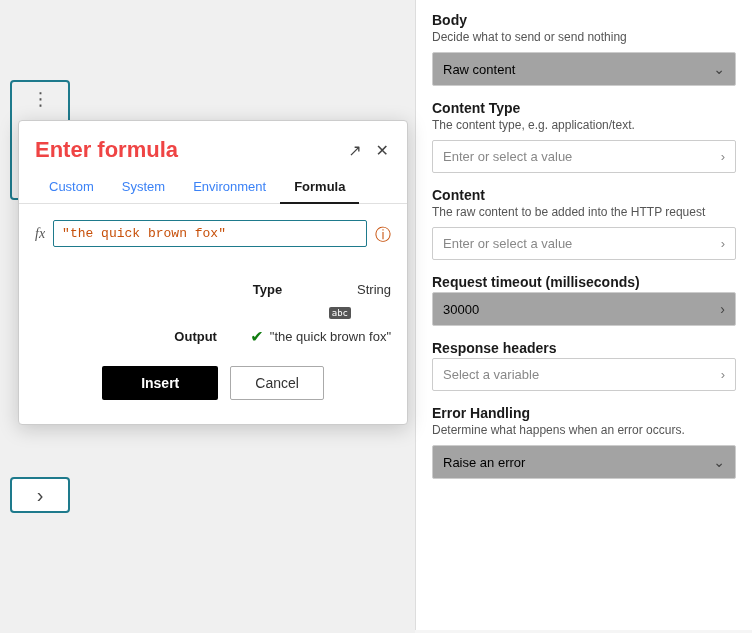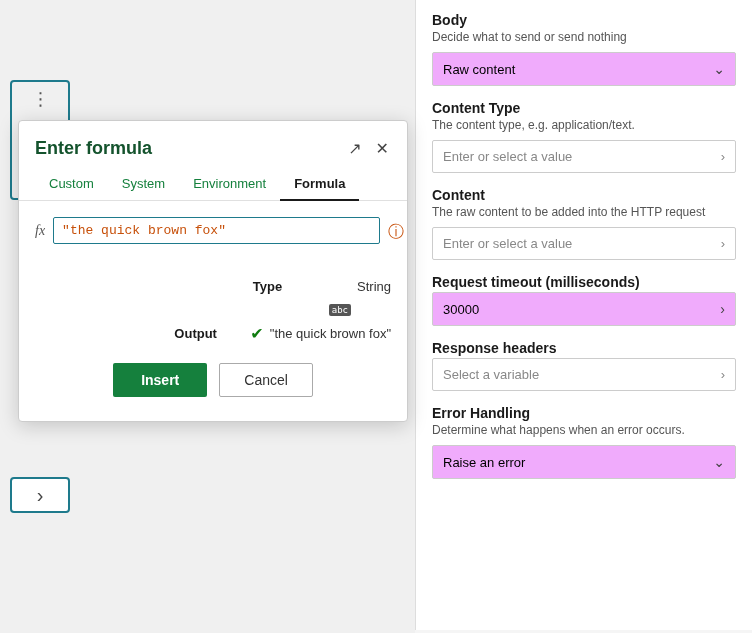--- a/index.html
+++ b/index.html
@@ -57,23 +57,23 @@
     }
 
     .modal-header {
       display: flex;
       align-items: center;
       justify-content: space-between;
       padding: 16px 16px 8px 16px;
     }
 
     .modal-title {
-      font-size: 18px;
+      font-size: 22px;
       font-weight: 600;
-      color: #14532d;
+      color: #ef4444;
     }
 
     .modal-header-icons {
       display: flex;
       gap: 10px;
       align-items: center;
     }
 
     .modal-icon-btn {
       background: none;
@@ -90,33 +90,33 @@
       display: flex;
       border-bottom: 1px solid #e0e0e0;
       padding: 0 16px;
       gap: 0;
     }
 
     .modal-tab {
       padding: 8px 14px;
       cursor: pointer;
       font-size: 13px;
-      color: #15803d;
+      color: #3b82f6;
       border-bottom: 2px solid transparent;
       margin-bottom: -1px;
     }
 
     .modal-tab.active {
       font-weight: 700;
       color: #1a1a1a;
       border-bottom: 2px solid #1a1a1a;
     }
 
     .formula-area {
-      margin: 16px 3px 8px 16px;
+      margin: 16px 16px 8px 16px;
       display: flex;
       align-items: flex-start;
       gap: 8px;
     }
 
     .fx-label {
       font-style: italic;
       color: #555;
       font-size: 14px;
       margin-top: 6px;
@@ -205,24 +205,24 @@
 
     .modal-footer {
       display: flex;
       justify-content: center;
       gap: 12px;
       margin-top: 20px;
       padding: 0 16px;
     }
 
     .btn-insert {
-      background: #15803d;
+      background: #000000;
       color: white;
       border: none;
-      padding: 8px 28px;
+      padding: 8px 39px;
       border-radius: 2px;
       font-size: 14px;
       font-weight: 600;
       cursor: pointer;
     }
 
     .btn-cancel {
       background: white;
       color: #333;
       border: 1px solid #aaa;
@@ -272,21 +272,21 @@
     }
 
     .dropdown-field {
       border: 1px solid #ccc;
       border-radius: 2px;
       padding: 8px 10px;
       display: flex;
       align-items: center;
       justify-content: space-between;
       margin-bottom: 14px;
-      background: #f0abfc;
+      background: #a3a3a3;
       cursor: pointer;
     }
 
     .dropdown-field .arrow {
       color: #444;
       font-size: 14px;
     }
 
     .input-field {
       border: 1px solid #ccc;

